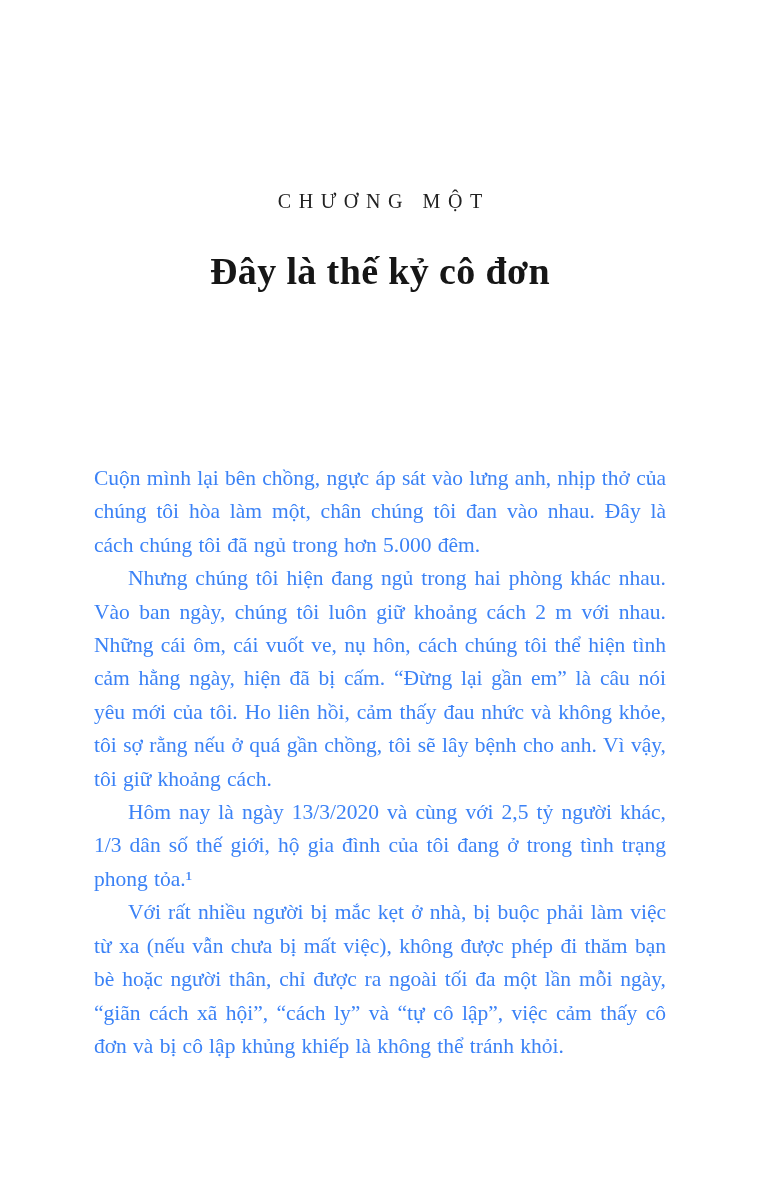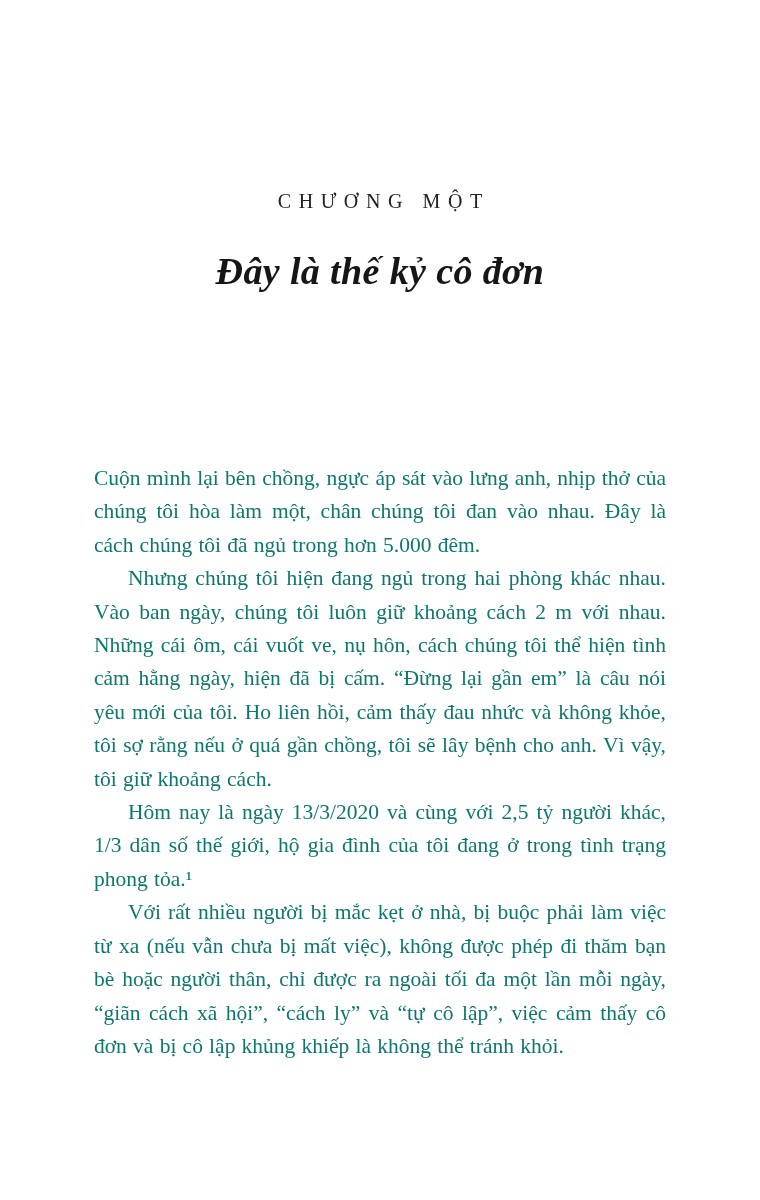--- a/index.html
+++ b/index.html
@@ -28,35 +28,34 @@
     letter-spacing: 0.38em;
     text-indent: 0.38em; 
     font-weight: 400;
     color: #222222;
   }
   .chapter-title {
     margin: 36px 0 0 0;
     text-align: center;
     font-size: 38px;
     line-height: 46px;
-    font-style: italic;
     font-weight: 700;
     letter-spacing: 0.01em;
     color: #161616;
   }
   .body-text {
     margin-top: 168px;
   }
   .para {
     margin: 0;
     font-size: 21.5px;
     line-height: 33.4px;
     text-align: justify;
     text-indent: 34px;
-    color: #0f766e;
+    color: #3b82f6;
     word-spacing: 0.04em;
   }
   .para.first {
     text-indent: 0;
   }
 </style>
 </head>
 <body>
 
 <div class="page">

